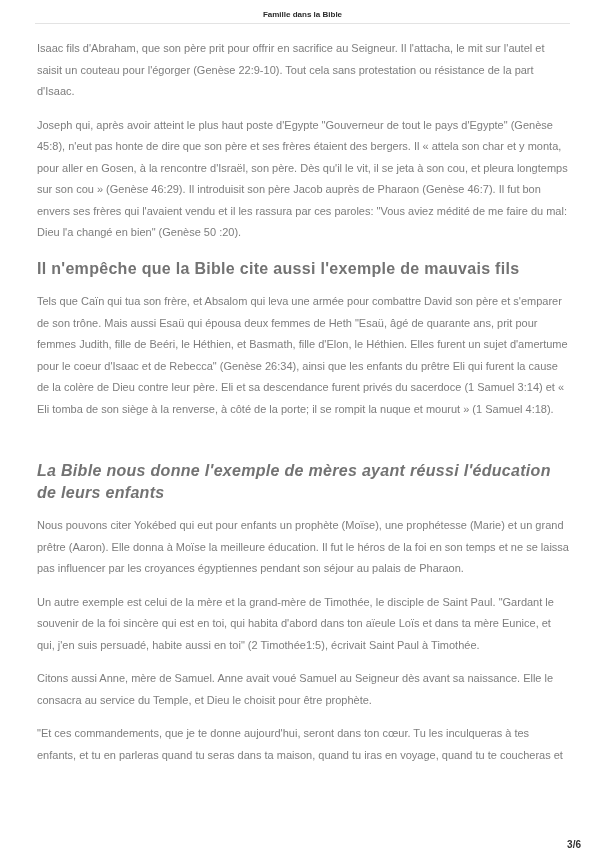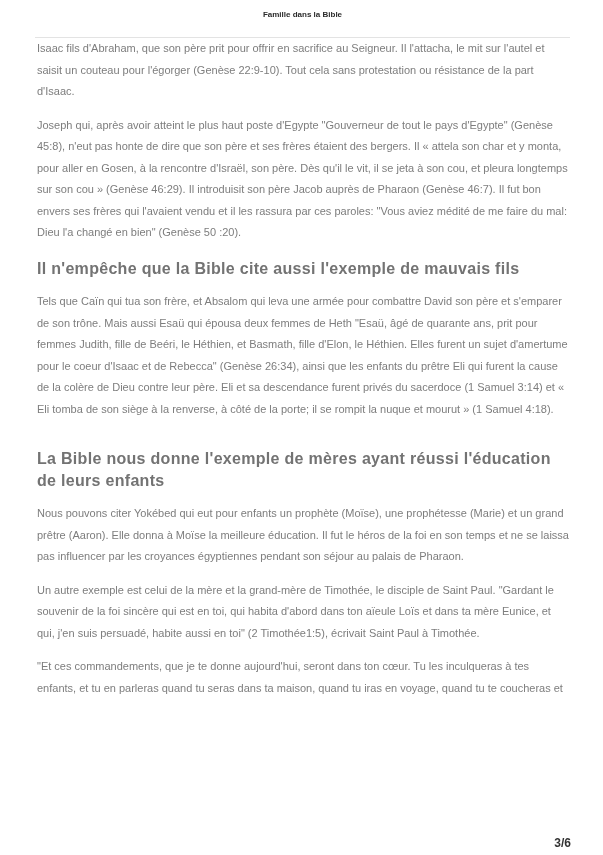--- a/index.html
+++ b/index.html
@@ -21,21 +21,21 @@
   }
   .page-header {
     position: absolute;
     top: 10px;
     left: 35px;
     right: 33px;
     text-align: center;
     font-size: 8px;
     font-weight: bold;
     color: #2b2b2b;
-    padding-bottom: 18px;
+    padding-bottom: 4px;
     border-bottom: 1px solid #e3e3e3;
   }
   .content {
     position: absolute;
     top: 38px;
     left: 37px;
     width: 533px;
     font-size: 11px;
     line-height: 21.5px;
     color: #7d7d7d;
@@ -46,27 +46,28 @@
   }
   .content h2.heading {
     font-size: 16px;
     line-height: 21.5px;
     font-weight: bold;
     color: #737373;
     letter-spacing: 0.3px;
     margin: 14px 0 12px 0;
   }
   .content h2.heading.gap-large {
-    margin-top: 28px;
+    margin-top: 40px;
+    font-style: italic;
   }
   .page-footer {
     position: absolute;
     bottom: 5px;
-    right: 32px;
-    font-size: 12px;
+    right: 22px;
+    font-size: 10px;
     font-weight: bold;
     color: #333333;
   }
 </style>
 </head>
 <body>
 
 <div class="sheet">
 
   <div class="page-header">
@@ -74,20 +75,21 @@
   </div>
 
   <main class="content" id="doc-body">
       <p class="para">Isaac fils d'Abraham, que son père prit pour offrir en sacrifice au Seigneur. Il l'attacha, le mit sur l'autel et saisit un couteau pour l'égorger (Genèse 22:9-10). Tout cela sans protestation ou résistance de la part d'Isaac.</p>
       <p class="para">Joseph qui, après avoir atteint le plus haut poste d'Egypte "Gouverneur de tout le pays d'Egypte" (Genèse 45:8), n'eut pas honte de dire que son père et ses frères étaient des bergers. Il « attela son char et y monta, pour aller en Gosen, à la rencontre d'Israël, son père. Dès qu'il le vit, il se jeta à son cou, et pleura longtemps sur son cou » (Genèse 46:29). Il introduisit son père Jacob auprès de Pharaon (Genèse 46:7). Il fut bon envers ses frères qui l'avaient vendu et il les rassura par ces paroles: "Vous aviez médité de me faire du mal: Dieu l'a changé en bien" (Genèse 50 :20).</p>
       <h2 class="heading">Il n'empêche que la Bible cite aussi l'exemple de mauvais fils</h2>
       <p class="para">Tels que Caïn qui tua son frère, et Absalom qui leva une armée pour combattre David son père et s'emparer de son trône. Mais aussi Esaü qui épousa deux femmes de Heth "Esaü, âgé de quarante ans, prit pour femmes Judith, fille de Beéri, le Héthien, et Basmath, fille d'Elon, le Héthien. Elles furent un sujet d'amertume pour le coeur d'Isaac et de Rebecca" (Genèse 26:34), ainsi que les enfants du prêtre Eli qui furent la cause de la colère de Dieu contre leur père. Eli et sa descendance furent privés du sacerdoce (1 Samuel 3:14) et « Eli tomba de son siège à la renverse, à côté de la porte; il se rompit la nuque et mourut » (1 Samuel 4:18).</p>
       <h2 class="heading gap-large">La Bible nous donne l'exemple de mères ayant réussi l'éducation de leurs enfants</h2>
       <p class="para">Nous pouvons citer Yokébed qui eut pour enfants un prophète (Moïse), une prophétesse (Marie) et un grand prêtre (Aaron). Elle donna à Moïse la meilleure éducation. Il fut le héros de la foi en son temps et ne se laissa pas influencer par les croyances égyptiennes pendant son séjour au palais de Pharaon.</p>
       <p class="para">Un autre exemple est celui de la mère et la grand-mère de Timothée, le disciple de Saint Paul. "Gardant le souvenir de la foi sincère qui est en toi, qui habita d'abord dans ton aïeule Loïs et dans ta mère Eunice, et qui, j'en suis persuadé, habite aussi en toi" (2 Timothée1:5), écrivait Saint Paul à Timothée.</p>
+      <p class="para">Citons aussi Anne, mère de Samuel. Anne avait voué Samuel au Seigneur dès avant sa naissance. Elle le consacra au service du Temple, et Dieu le choisit pour être prophète.</p>
       <p class="para">"Et ces commandements, que je te donne aujourd'hui, seront dans ton cœur. Tu les inculqueras à tes enfants, et tu en parleras quand tu seras dans ta maison, quand tu iras en voyage, quand tu te coucheras et</p>
     </main>
 
   <div class="page-footer">
     <span>3/6</span>
   </div>
 
 </div>
 
 </body></html>

